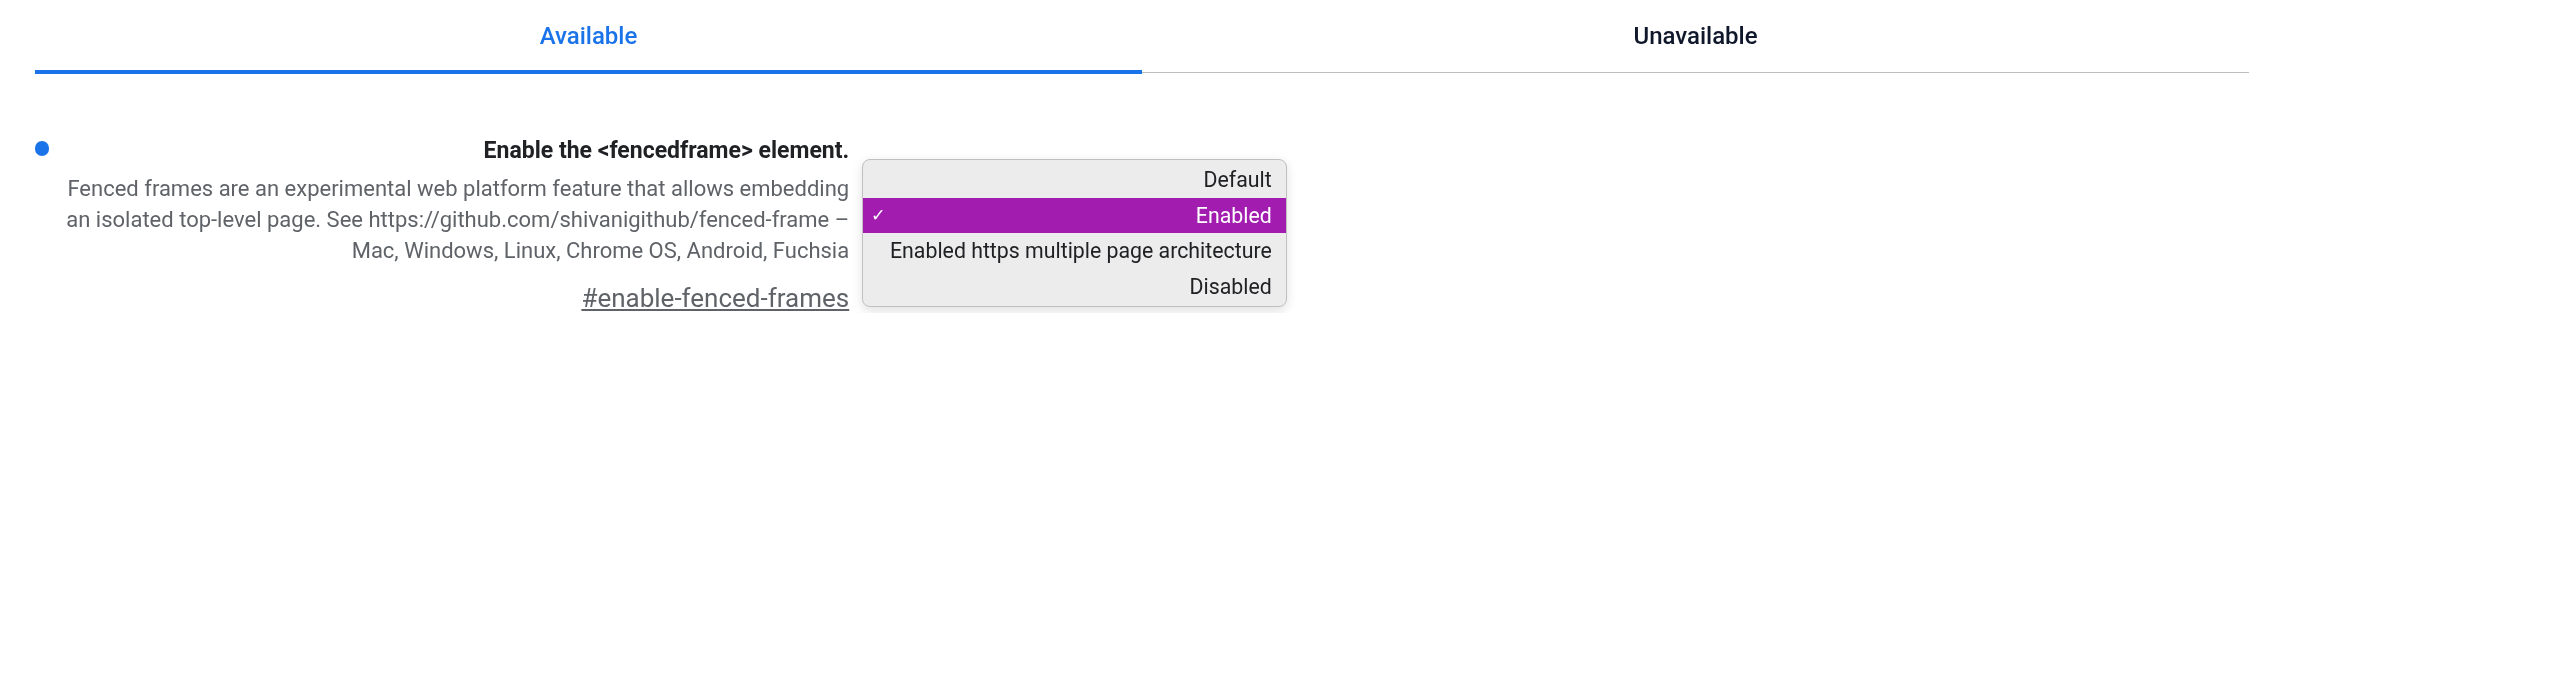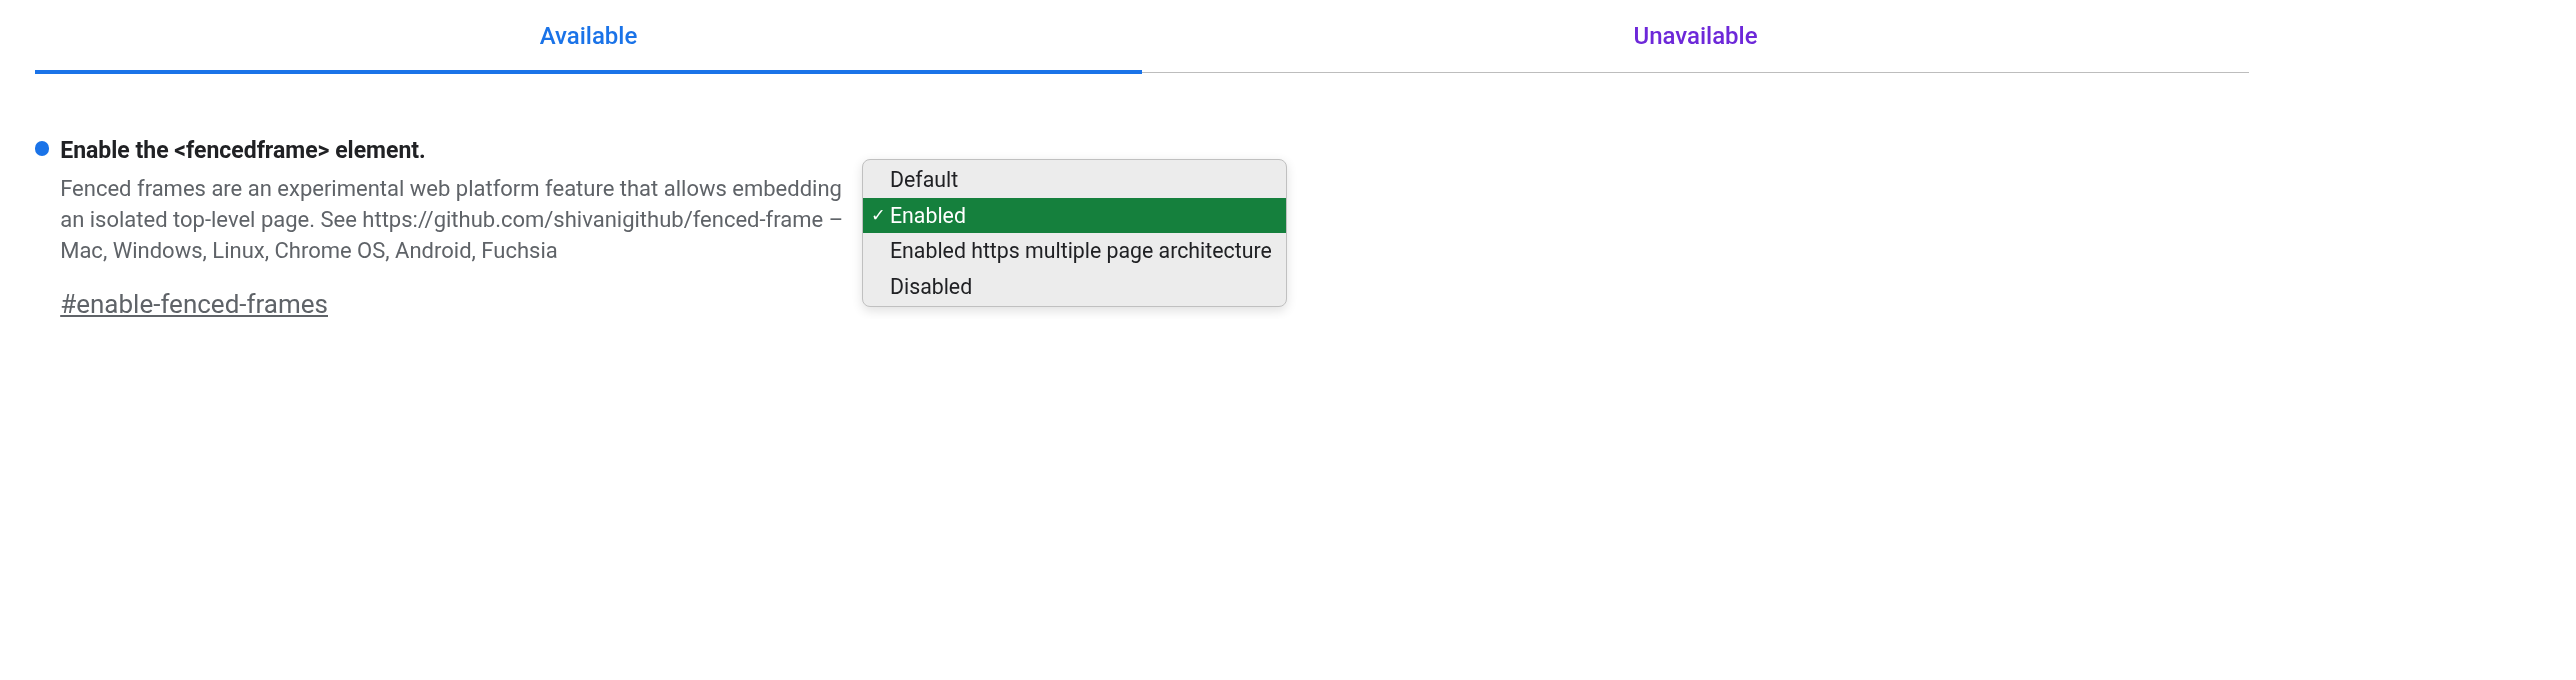--- a/index.html
+++ b/index.html
@@ -23,40 +23,41 @@
       margin-top: 3.2px;
     }
     .tab {
       flex: 1;
       text-align: center;
       padding: 19px 0 22px 0;
       font-size: 24px;
       font-weight: 500;
       cursor: pointer;
       position: relative;
-      color: #6d28d9;
+      color: #0f172a;
     }
     .tab.active {
       color: #1a73e8;
     }
     .tab.active::after {
       content: "";
       position: absolute;
       left: 0;
       right: 0;
       bottom: -1.6px;
       height: 4px;
       background: #1a73e8;
     }
     .flag-item {
       display: flex;
       align-items: flex-start;
       margin-top: 62px;
       gap: 11px;
       position: relative;
+      text-align: right;
     }
     .flag-dot {
       width: 14.2px;
       height: 14.2px;
       border-radius: 50%;
       background: #1a73e8;
       flex-shrink: 0;
       margin-top: 6.3px;
     }
     .flag-content {
@@ -68,21 +69,21 @@
       font-size: 23px;
       font-weight: 700;
       color: #202124;
       margin-bottom: 8px;
       line-height: 1.35;
     }
     .flag-description {
       font-size: 22px;
       color: #5f6368;
       line-height: 1.4;
-      margin-bottom: 22px;
+      margin-bottom: 16px;
     }
     .flag-hash {
       font-size: 26px;
       color: #5f6368;
       text-decoration: underline;
     }
     .dropdown-wrapper {
       position: absolute;
       left: 827px;
       top: 24px;
@@ -99,21 +100,21 @@
     .dropdown-option {
       padding: 3.2px 14.2px 3.2px 27px;
       font-size: 21.3px;
       color: #202124;
       cursor: pointer;
       position: relative;
       line-height: 1.38;
       white-space: nowrap;
     }
     .dropdown-option.selected {
-      background: #15803d;
+      background: #a21caf;
       color: #fff;
     }
     .dropdown-option.selected::before {
       content: "✓";
       position: absolute;
       left: 8px;
       font-size: 17.4px;
       top: 50%;
       transform: translateY(-50%);
     }

